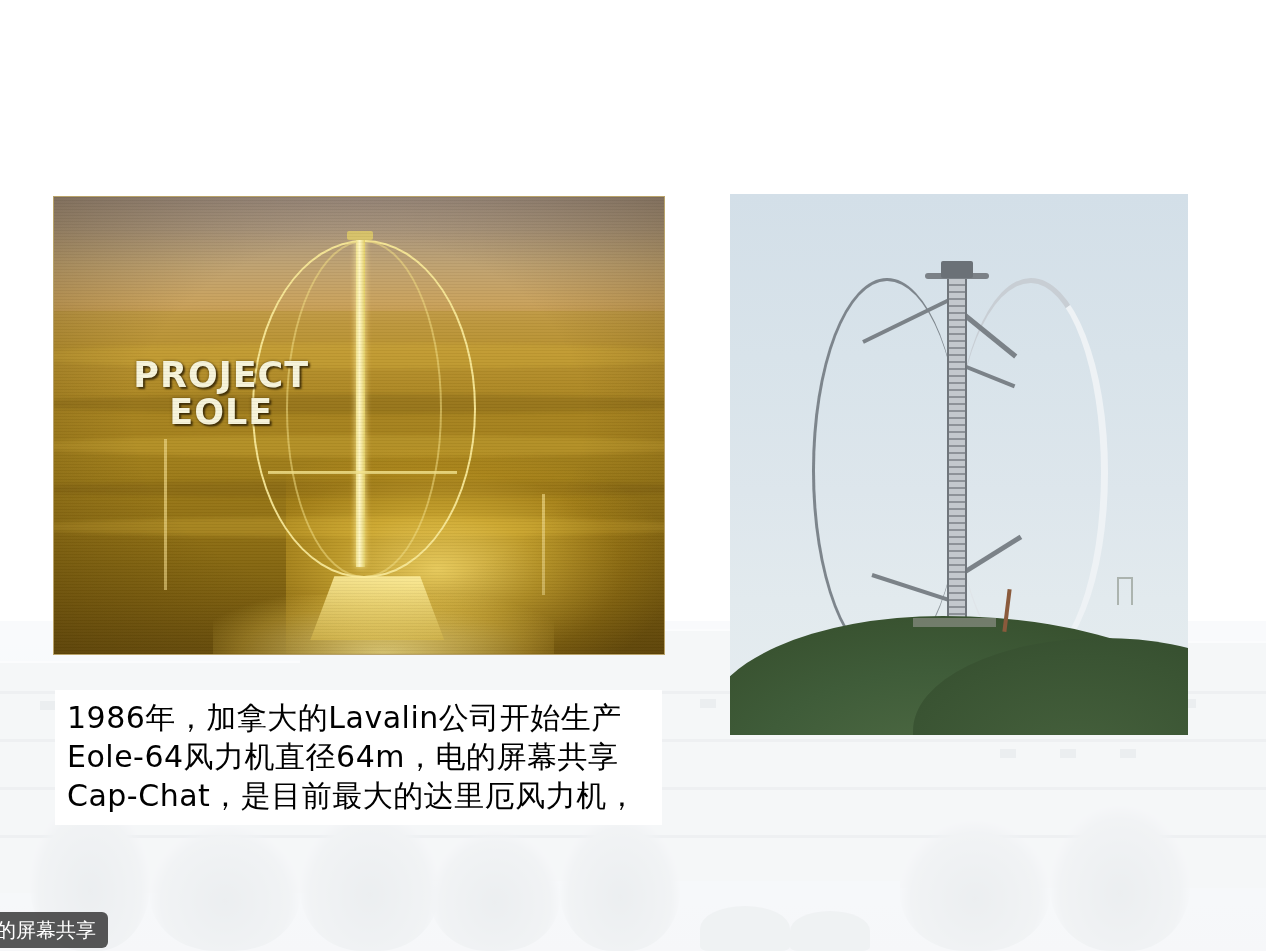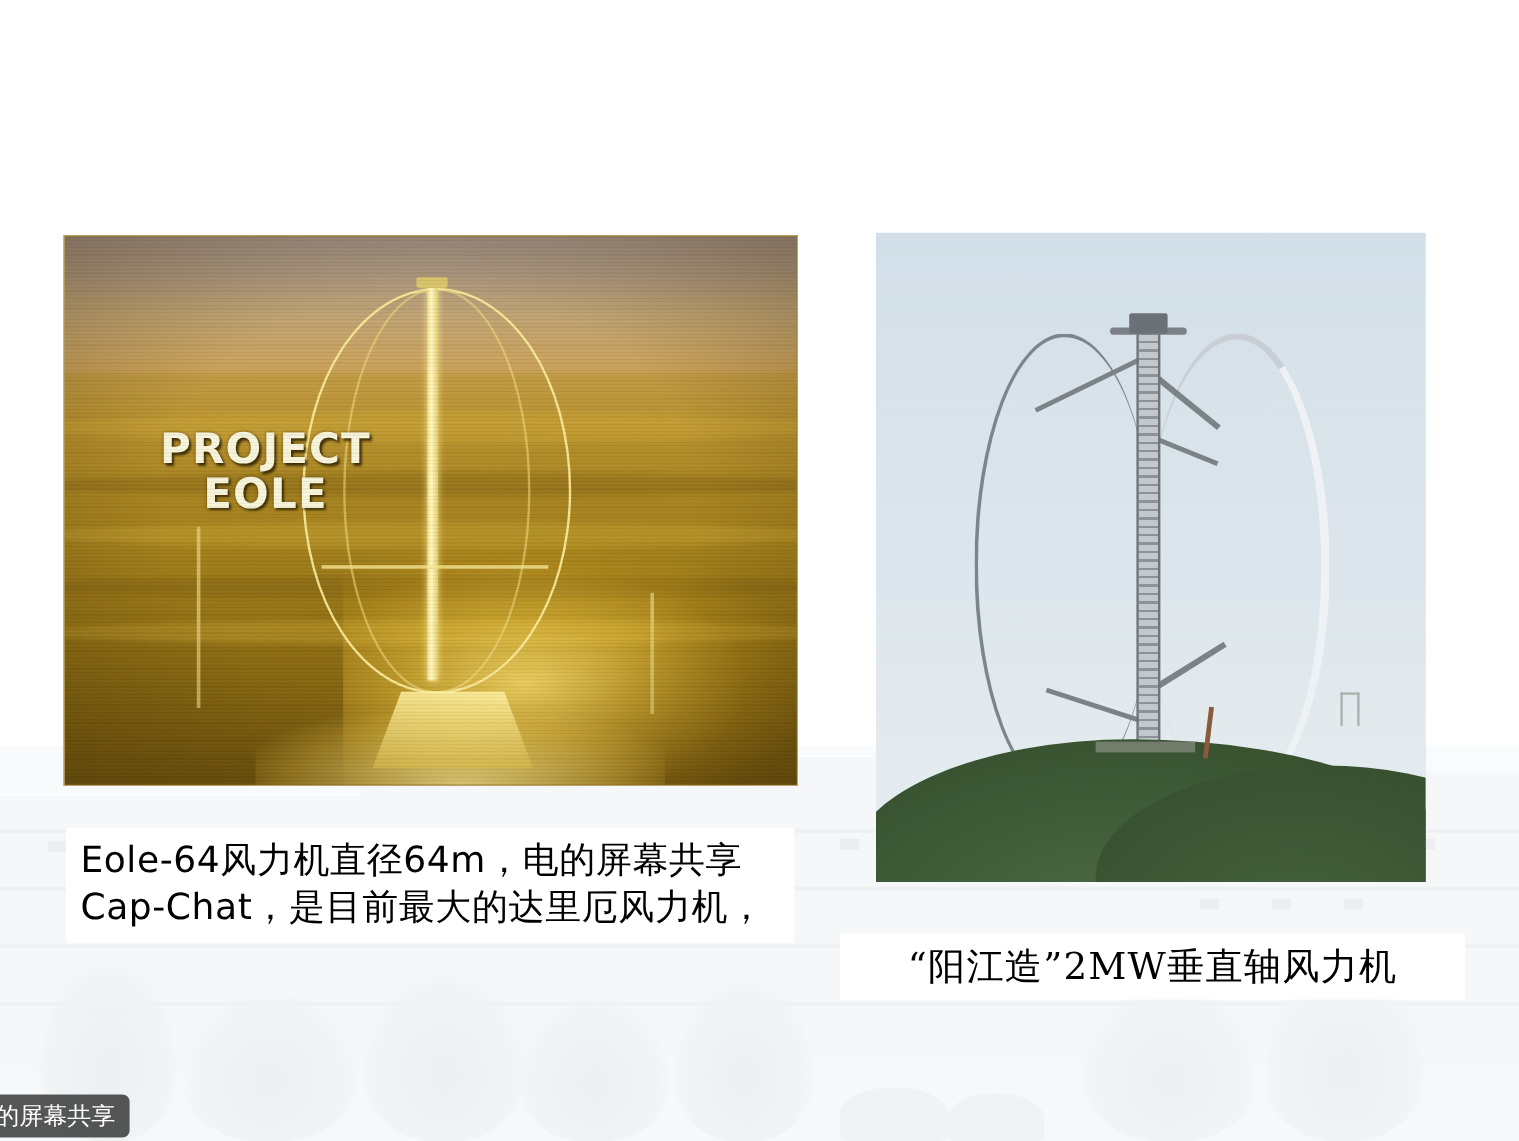--- a/index.html
+++ b/index.html
@@ -477,25 +477,23 @@
     <div class="vawt-hub"></div>
     <div class="vawt-nacelle"></div>
     <div class="vawt-hill"></div>
     <div class="vawt-hill2"></div>
     <div class="vawt-crane"></div>
     <div class="vawt-mast-sm"></div>
     <div class="vawt-base"></div>
   </div>
 
   <div class="text-box">
+    <p>1986年，加拿大的Lavalin公司开始生产</p>
     <p>Eole-64风力机直径64m，电的屏幕共享</p>
     <p>Cap-Chat，是目前最大的达里厄风力机，</p>
   </div>
 
-  <div class="caption-box">
-    <span>“阳江造”2MW垂直轴风力机</span>
-  </div>
 
   <div class="share-badge">
     <span>…电的屏幕共享</span>
   </div>
 
 </div>
 
 </body></html>

